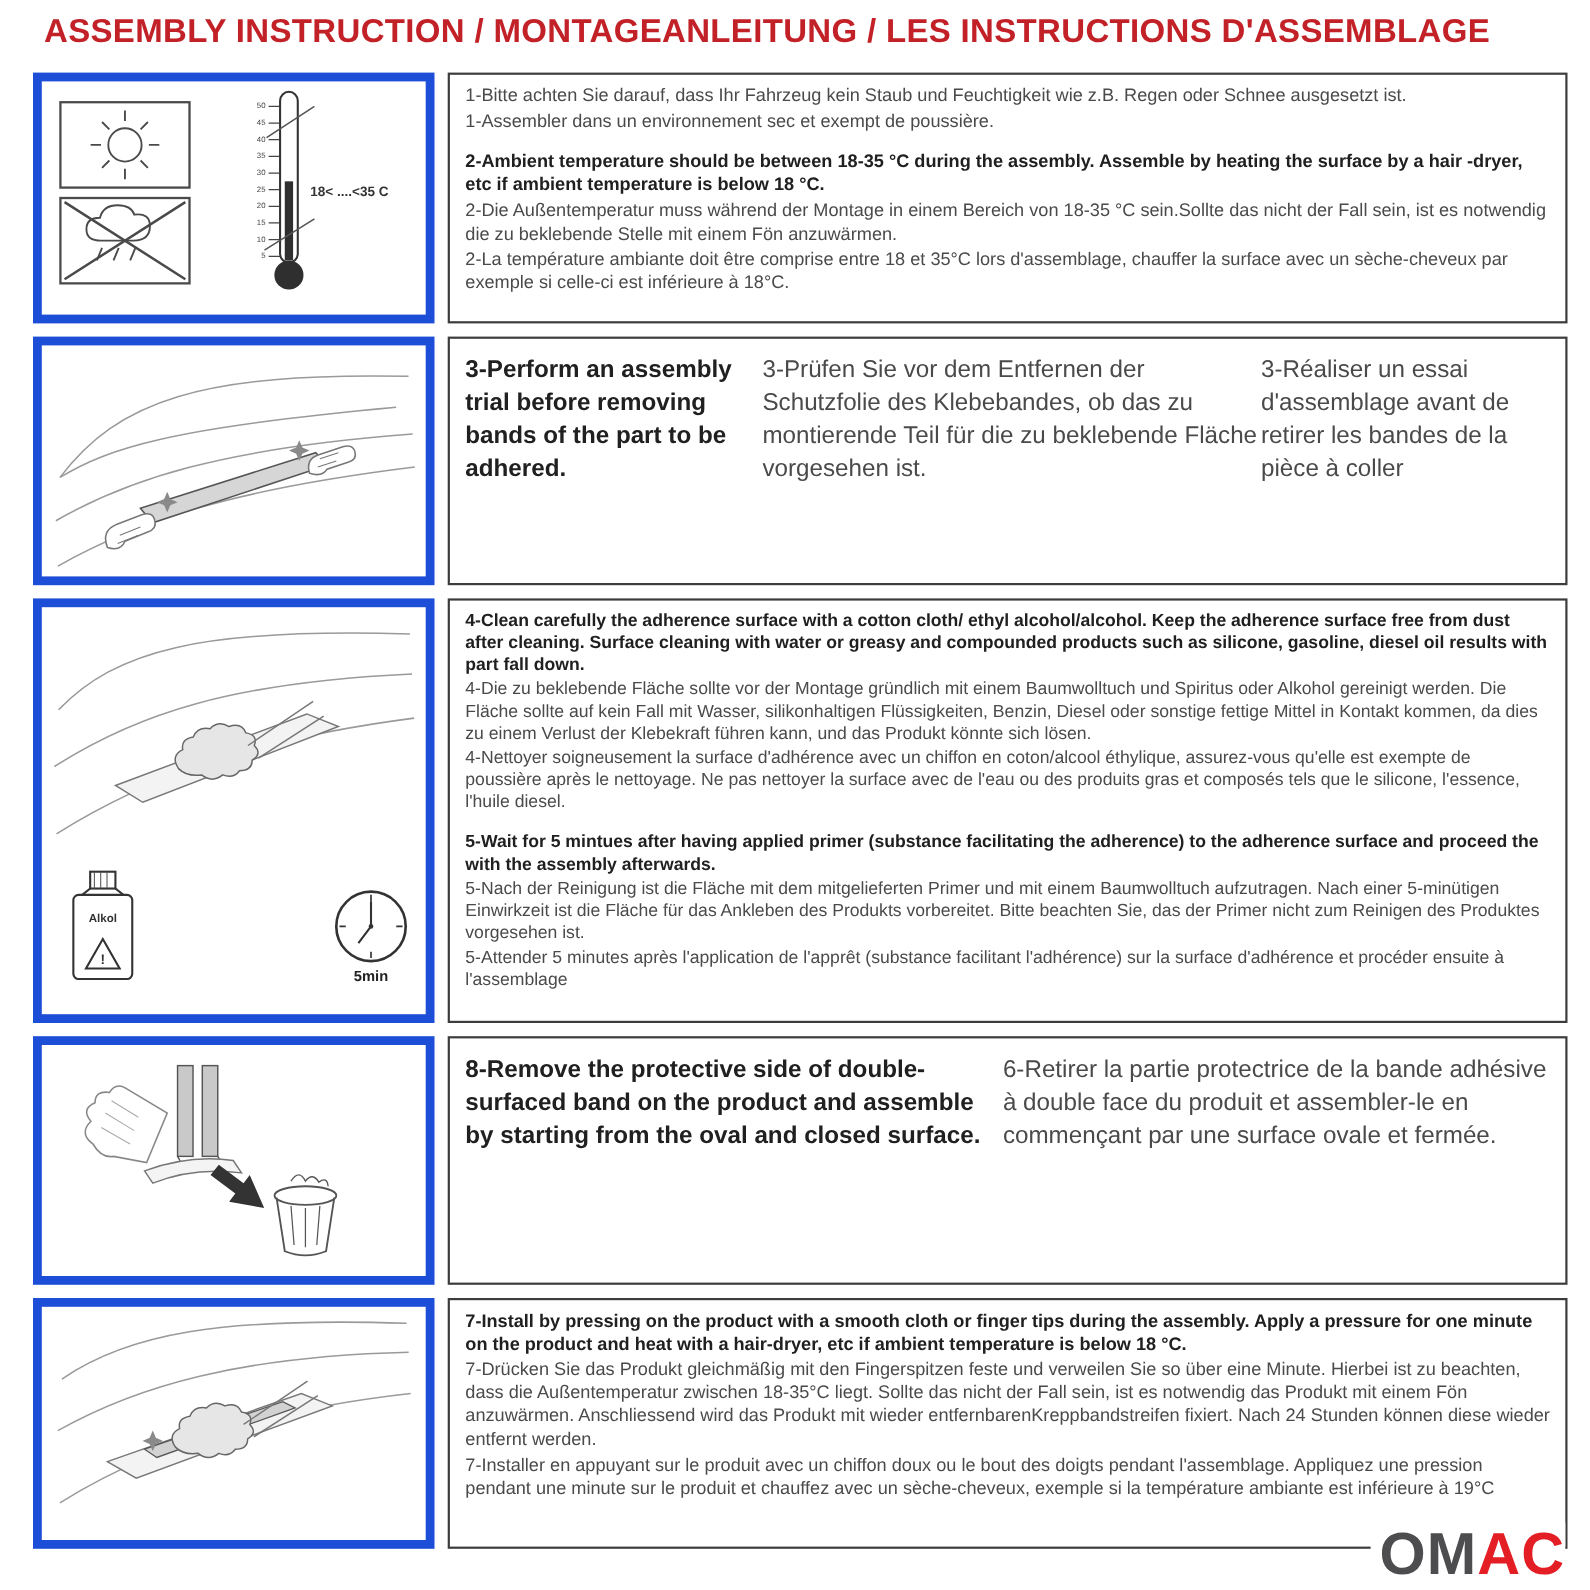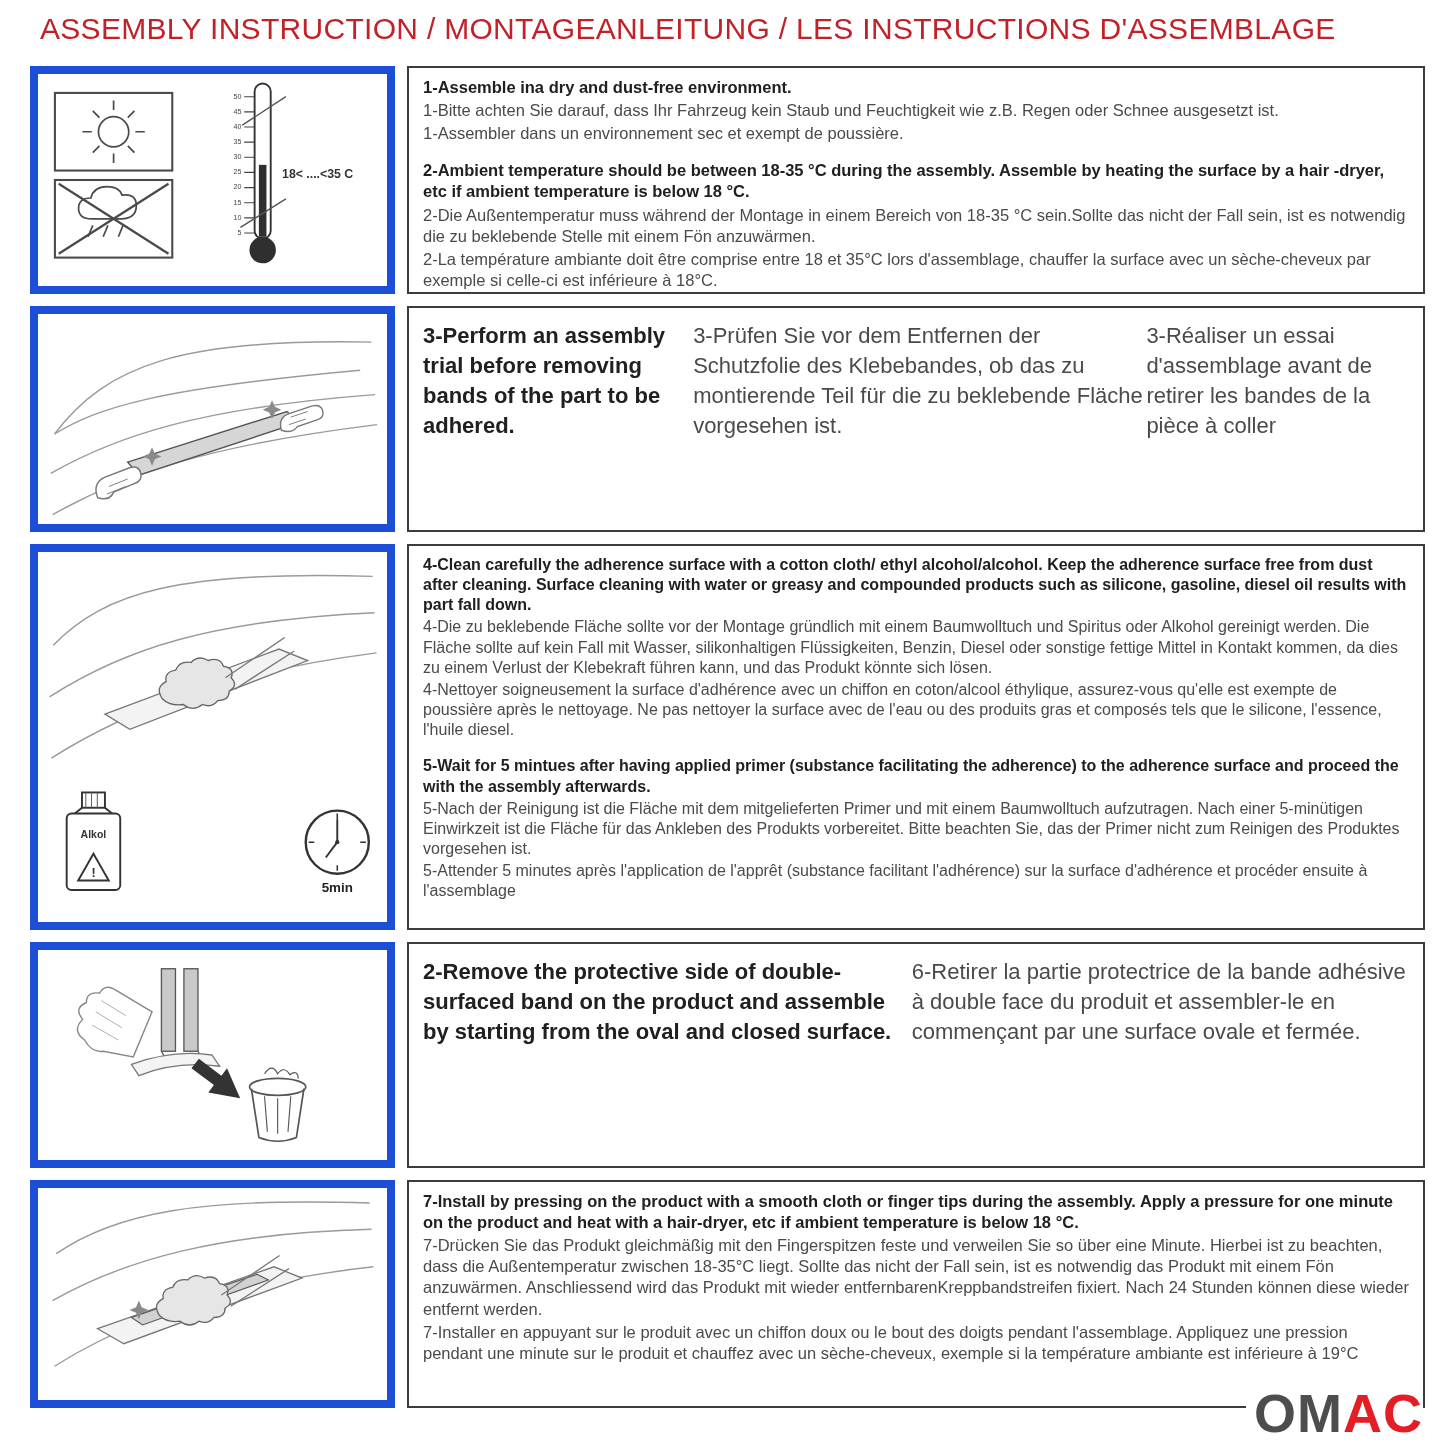--- a/index.html
+++ b/index.html
@@ -1,18 +1,18 @@
 <!DOCTYPE html>
 <html><head>
 <meta charset="utf-8">
 <style>
   *{box-sizing:border-box}
   html,body{margin:0;padding:0}
   body{width:1445px;height:1445px;background:#fff;font-family:"Liberation Sans",sans-serif;position:relative;color:#4a4a4a;}
-  .title{position:absolute;top:12px;left:40px;width:1385px;margin:0;font-size:30px;font-weight:normal;color:#c32128;letter-spacing:.3px;white-space:nowrap;}
+  .title{position:absolute;top:12px;left:40px;width:1385px;margin:0;font-size:30px;font-weight:bold;color:#c32128;letter-spacing:.3px;white-space:nowrap;}
   .rows{position:absolute;top:66px;left:30px;width:1395px;display:flex;flex-direction:column;gap:12px;}
   .row{display:flex;gap:12px;}
   .illus{width:365px;flex:none;border:8px solid #1d4ed8;background:#fff;}
   .illus svg{width:100%;height:100%;display:block;}
   .text{flex:1;border:2px solid #3c3c3c;padding:9px 14px;overflow:hidden;background:#fff;}
   .p{margin:0 0 2px;font-size:16.5px;line-height:1.28;}
   .b{font-weight:bold;color:#202020;}
   .gap{margin-top:16px;}
   .big{display:flex;flex-direction:row;justify-content:center;}
   .big .p{font-size:22px;line-height:1.36;margin:4px 0;}
@@ -61,21 +61,20 @@
           </g>
           <rect x="227" y="10" width="17" height="164" rx="8.5" fill="#fff" stroke="#333" stroke-width="2"></rect>
           <rect x="231.5" y="96" width="8" height="76" fill="#2f2f2f"></rect>
           <circle cx="235.5" cy="186" r="14" fill="#2f2f2f"></circle>
           <path d="M214 54 L260 24 M212 162 L260 132" stroke="#555" stroke-width="1.5" fill="none"></path>
           <text x="256" y="110" font-size="13" font-weight="bold" fill="#333">18&lt; ....&lt;35 C</text>
         </g>
       </svg>
     </div>
     <div class="text">
-      <p class="p b">1-Assemble ina dry and dust-free environment.</p>
       <p class="p">1-Bitte achten Sie darauf, dass Ihr Fahrzeug kein Staub und Feuchtigkeit wie z.B. Regen oder Schnee ausgesetzt ist.</p>
       <p class="p">1-Assembler dans un environnement sec et exempt de poussière.</p>
       <p class="p b gap">2-Ambient temperature should be between 18-35 °C  during the assembly. Assemble by heating the surface by a hair -dryer, etc if ambient temperature is below 18 °C.</p>
       <p class="p">2-Die Außentemperatur muss während der Montage in einem Bereich von 18-35 °C  sein.Sollte das nicht der Fall sein, ist es notwendig die zu beklebende Stelle mit einem Fön anzuwärmen.</p>
       <p class="p">2-La température ambiante doit être comprise entre 18 et 35°C lors d'assemblage, chauffer la surface avec un sèche-cheveux par exemple si celle-ci est inférieure à 18°C.</p>
     </div>
   </section>
 
   <section class="row" style="height:226px">
     <div class="illus">
@@ -159,21 +158,21 @@
         <path d="M168 116 L192 134 L198 126 L212 158 L178 152 L184 144 L160 126 Z" fill="#333"></path>
         <g stroke="#555" fill="#fff" stroke-width="1.8">
           <path d="M238 132 q8 -12 14 0 q7 -9 13 1 q8 -6 9 4" fill="none" stroke-width="1.3"></path>
           <ellipse cx="252" cy="146" rx="30" ry="9"></ellipse>
           <path d="M224 148 l8 52 q20 8 40 0 l8 -52" fill="none"></path>
           <path d="M238 156 l3 38 M252 158 v38 M266 156 l-3 38" stroke-width="1.2" fill="none"></path>
         </g>
       </svg>
     </div>
     <div class="text big">
-      <p class="p b">2-Remove the protective side of double-surfaced band on the product and assemble by starting from the oval and closed surface.</p>
+      <p class="p b">8-Remove the protective side of double-surfaced band on the product and assemble by starting from the oval and closed surface.</p>
       <p class="p">6-Retirer la partie protectrice de la bande adhésive à double face du produit et assembler-le en commençant par une surface ovale et fermée.</p>
     </div>
   </section>
 
   <section class="row" style="height:228px">
     <div class="illus">
       <svg viewBox="0 0 365 226">
         <g stroke="#9a9a9a" fill="none" stroke-width="1.5">
           <path d="M16 70 C 80 26 170 10 350 16"></path>
           <path d="M12 120 C 90 76 190 48 352 44"></path>

